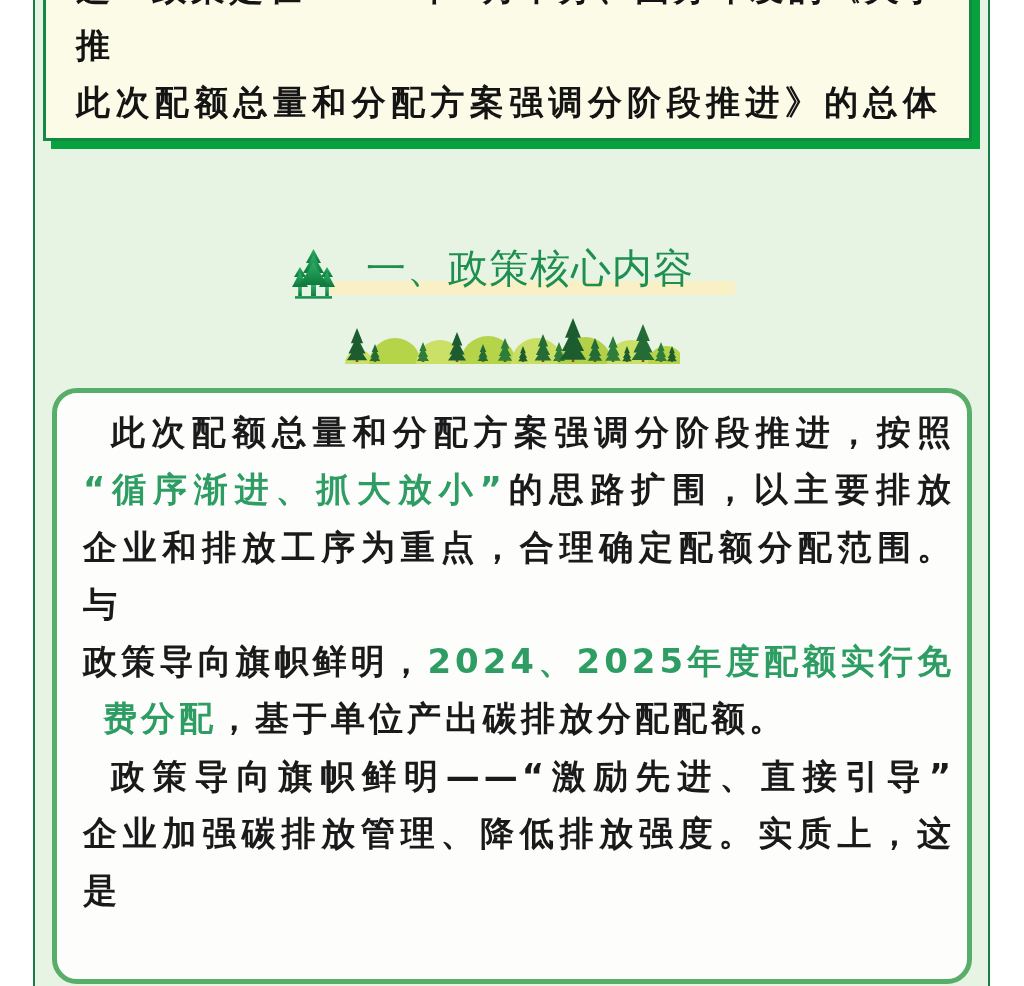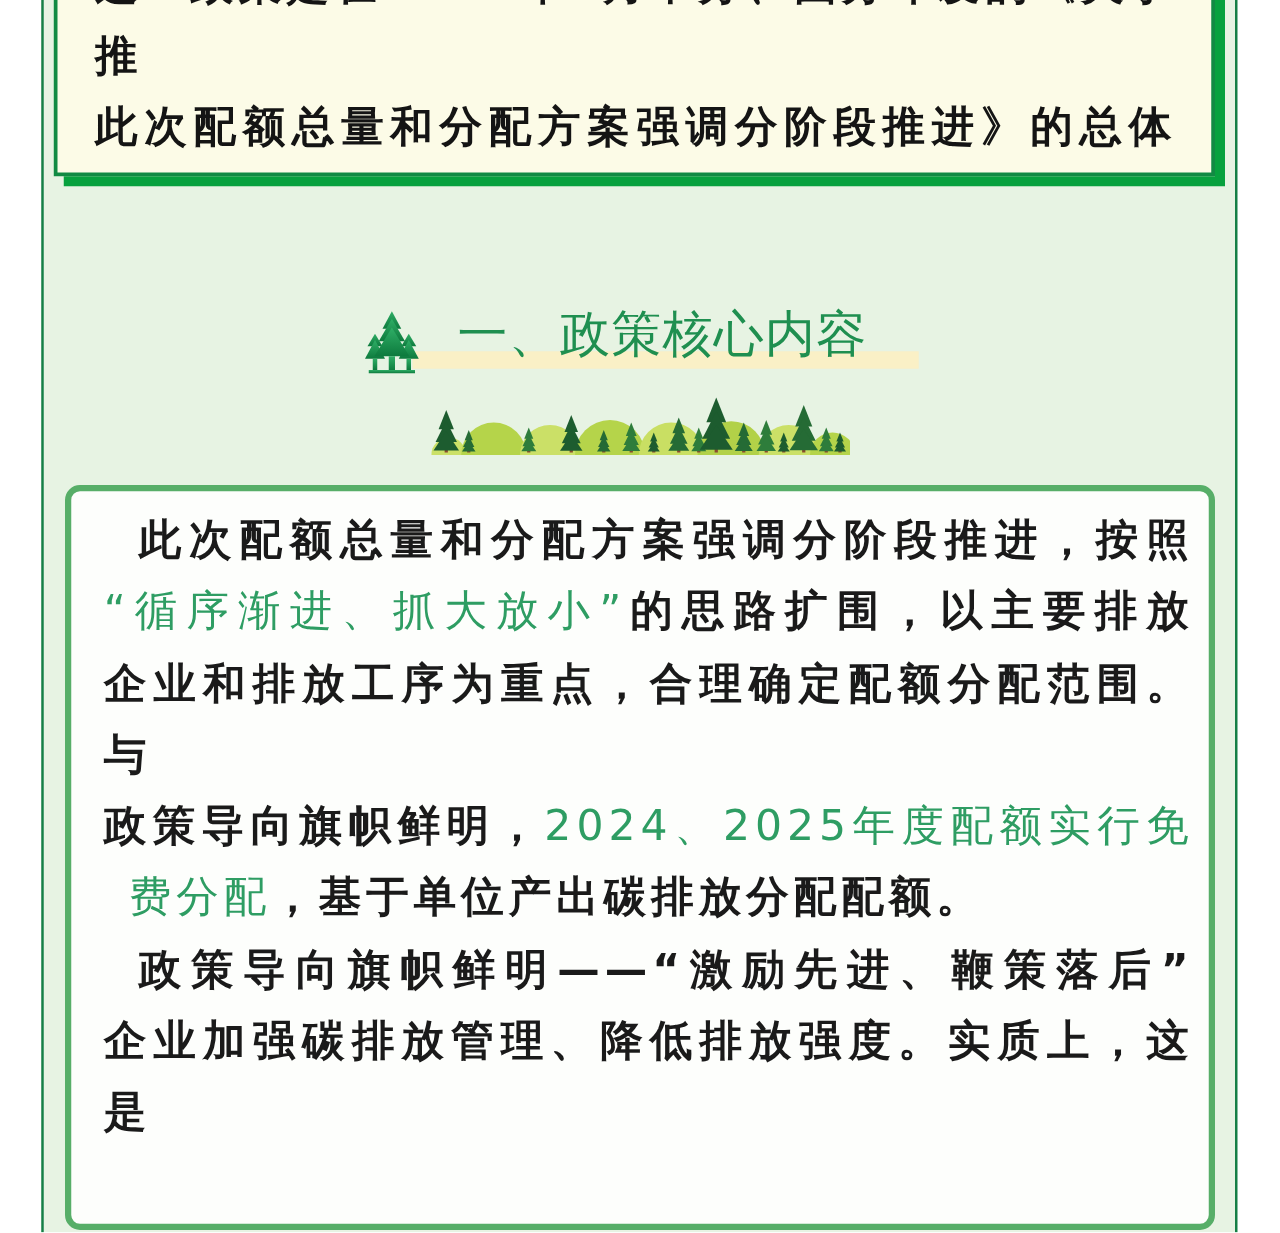--- a/index.html
+++ b/index.html
@@ -31,31 +31,31 @@
   .section-title{
     position:absolute;left:366px;top:-1px;margin:0;
     font-size:40px;font-weight:400;color:#1f8f50;letter-spacing:1px;line-height:48px;
   }
 
   .forest{position:absolute;left:345px;top:312px;z-index:2;}
 
   
   .card2{
     position:absolute;left:52px;top:388px;width:920px;height:596px;box-sizing:border-box;
-    background:#fdfefc;border:5px solid #57ae68;border-radius:12px;
+    background:#fdfefc;border:5px solid #57ae68;border-radius:25px;
     padding:11px 12px 0 26px;z-index:2;
   }
   .card2 .line{
     margin:0;font-size:34px;line-height:57.3px;color:#1a1a1a;
     letter-spacing:4px;font-weight:600;
     text-align:justify;text-align-last:justify;
   }
   .card2 .line.nojust{text-align-last:left;margin-left:20px;}
   .card2 .line.ind{text-indent:28px;}
-  .card2 .seg.accent{color:#2e9d63;font-weight:400;}
+  .card2 .seg.accent{color:#2e9d63;font-weight:700;}
 </style>
 </head>
 <body>
 
 <div class="page">
   <div class="panel"></div>
   <div class="frame-line left"></div>
   <div class="frame-line right"></div>
 
   <section class="card1">
@@ -196,17 +196,17 @@
       </g>
     </svg>
 
   <section class="card2">
     <div id="card2-lines">
         <p class="line ind"><span class="seg">此次配额总量和分配方案强调分阶段推进，按照</span></p>
         <p class="line"><span class="seg accent">“循序渐进、抓大放小”</span><span class="seg">的思路扩围，以主要排放</span></p>
         <p class="line"><span class="seg">企业和排放工序为重点，合理确定配额分配范围。与</span></p>
         <p class="line"><span class="seg">政策导向旗帜鲜明，</span><span class="seg accent">2024、2025年度配额实行免</span></p>
         <p class="line nojust"><span class="seg accent">费分配</span><span class="seg">，基于单位产出碳排放分配配额。</span></p>
-        <p class="line ind"><span class="seg">政策导向旗帜鲜明——“激励先进、鞭策落后”</span></p>
+        <p class="line ind"><span class="seg">政策导向旗帜鲜明——“激励先进、直接引导”</span></p>
         <p class="line"><span class="seg">企业加强碳排放管理、降低排放强度。实质上，这是</span></p>
       </div>
   </section>
 </div>
 
 </body></html>

